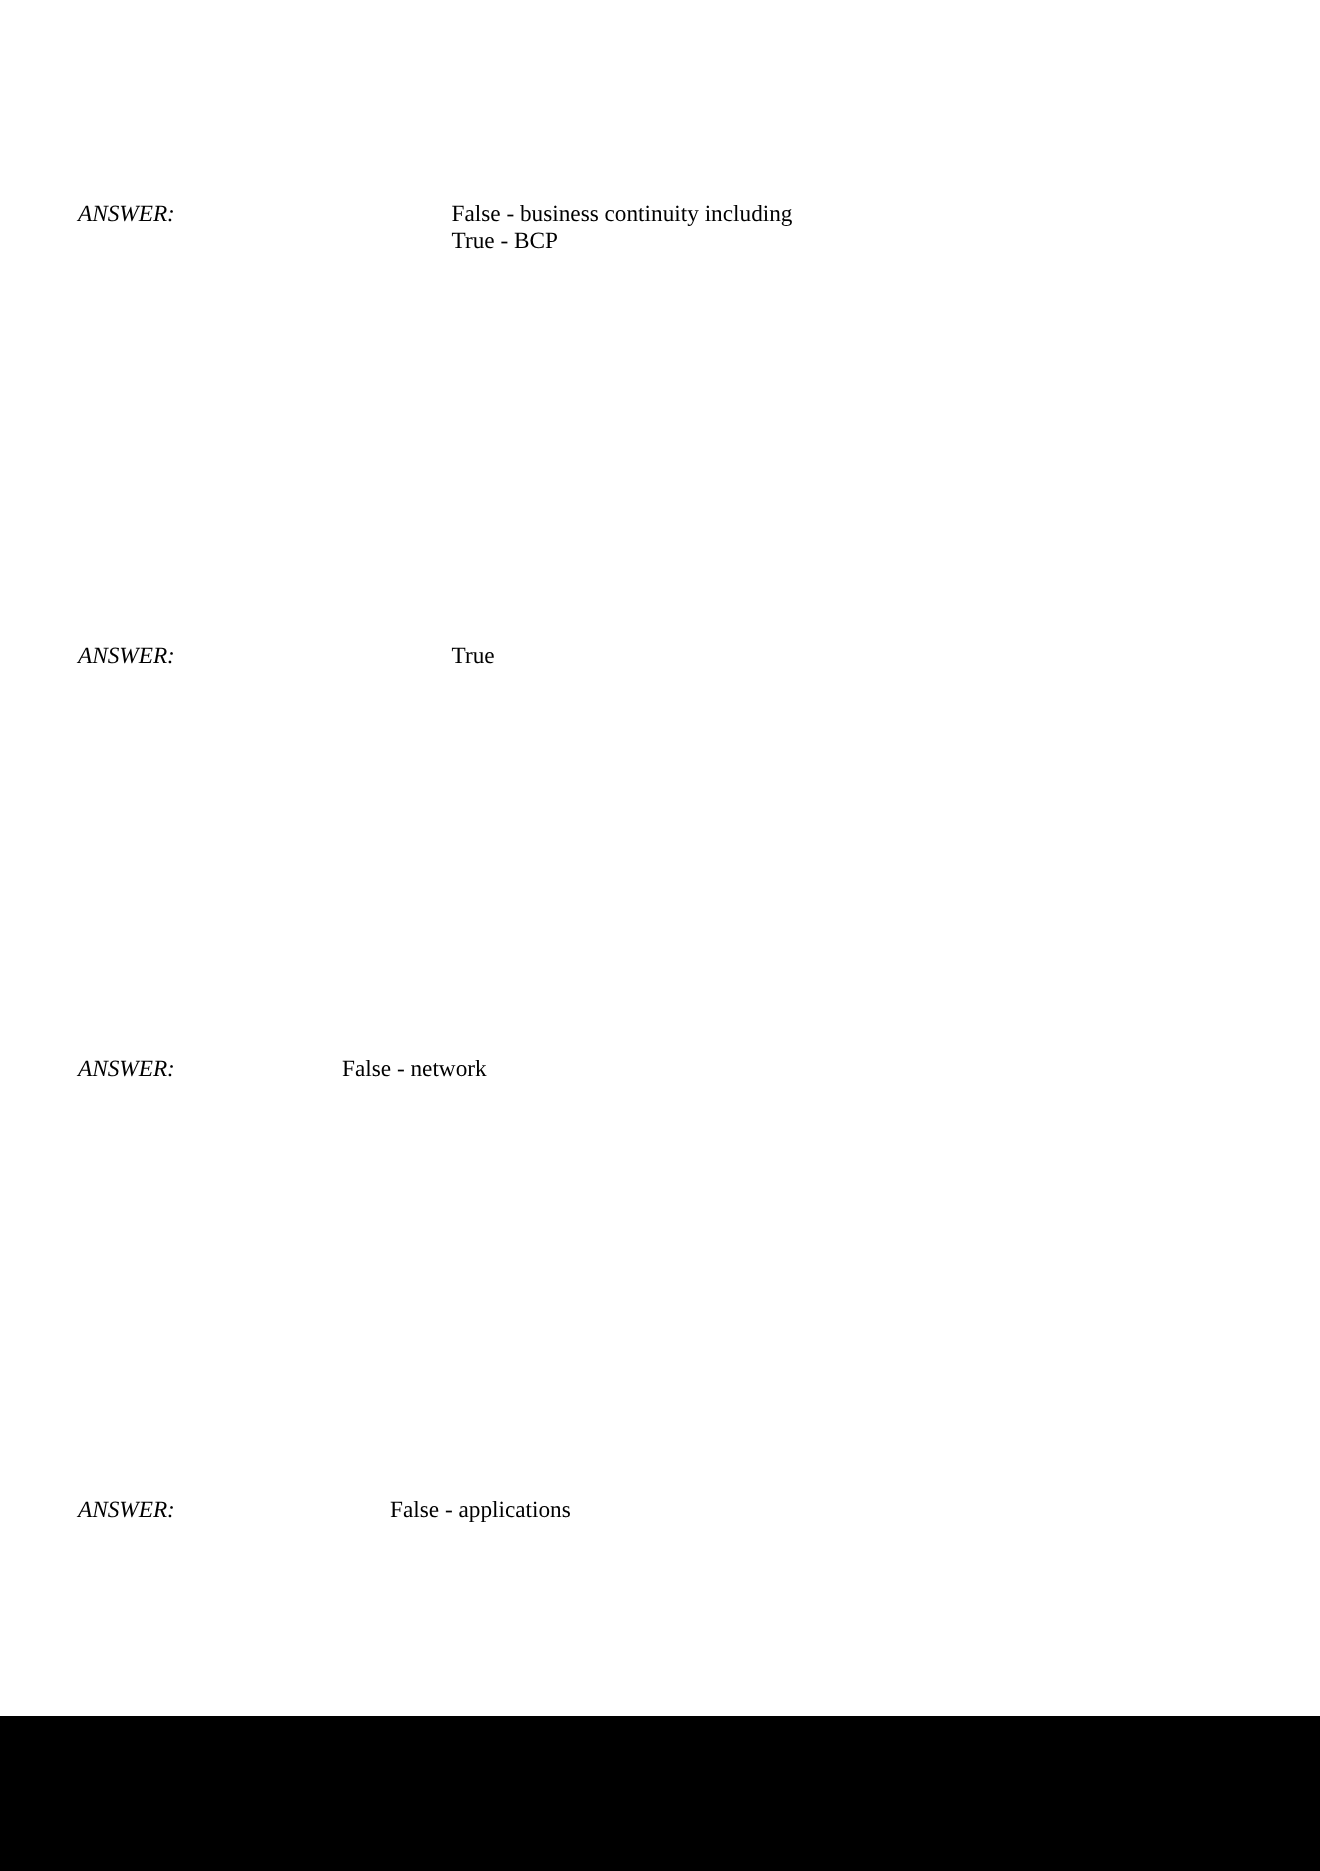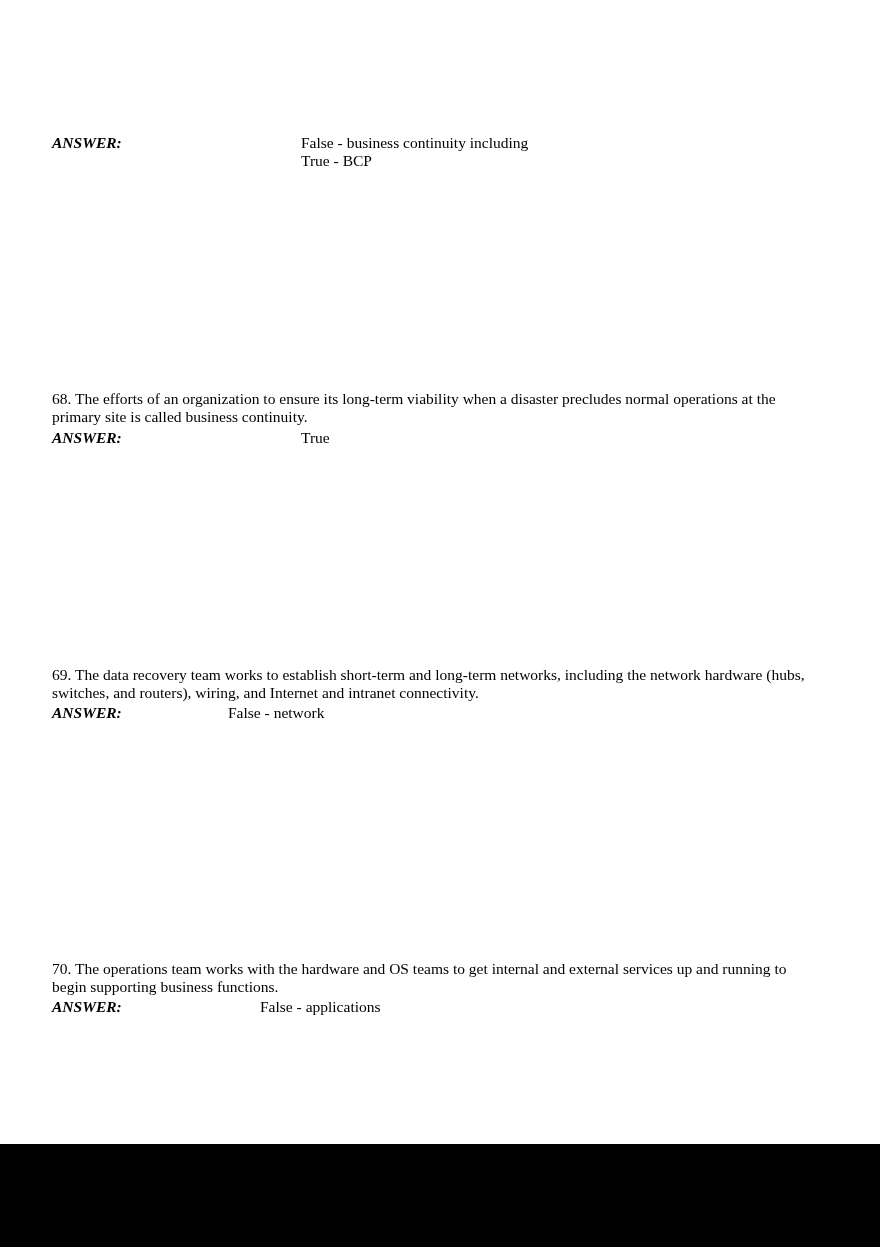--- a/index.html
+++ b/index.html
@@ -4,40 +4,37 @@
 <style>
   html, body { margin: 0; padding: 0; }
   body {
     width: 880px; height: 1247px; position: relative; overflow: hidden;
     background: #ffffff; color: #000000;
     font-family: "Liberation Serif", "DejaVu Serif", serif;
     font-size: 15.5px;
   }
   .page { position: absolute; left: 0; top: 0; width: 880px; height: 1144px; background: #fff; }
   .abs { position: absolute; white-space: nowrap; line-height: 18px; }
-  .label { font-style: italic; font-weight: bold; }
+  .label { font-style: italic; }
   .q { position: absolute; left: 52px; width: 780px; line-height: 17.5px; white-space: normal; }
   .bottom-bar { position: absolute; left: 0; top: 1144px; width: 880px; height: 103px; background: #000; }
 </style>
 </head>
 <body>
 
 <div class="page">
 
   <div class="abs label" style="left:52px; top:134px;">ANSWER:</div>
   <div class="abs" style="left:301px; top:134px;">False - business continuity including</div>
   <div class="abs" style="left:301px; top:152px;">True - BCP</div>
 
-  <div class="q" style="top:390px; width:730px;">68. The efforts of an organization to ensure its long-term viability when a disaster precludes normal operations at the primary site is called business continuity.</div>
   <div class="abs label" style="left:52px; top:429px;">ANSWER:</div>
   <div class="abs" style="left:301px; top:429px;text-align:center;">True</div>
 
-  <div class="q" style="top:666px; width:790px;">69. The data recovery team works to establish short-term and long-term networks, including the network hardware (hubs, switches, and routers), wiring, and Internet and intranet connectivity.</div>
   <div class="abs label" style="left:52px; top:704px;">ANSWER:</div>
   <div class="abs" style="left:228px; top:704px;">False - network</div>
 
-  <div class="q" style="top:960px; width:770px;">70. The operations team works with the hardware and OS teams to get internal and external services up and running to begin supporting business functions.</div>
   <div class="abs label" style="left:52px; top:998px;">ANSWER:</div>
   <div class="abs" style="left:236px; top:998px;margin-left:24px;">False - applications</div>
 
 </div>
 
 <div class="bottom-bar"></div>
 
 </body></html>

